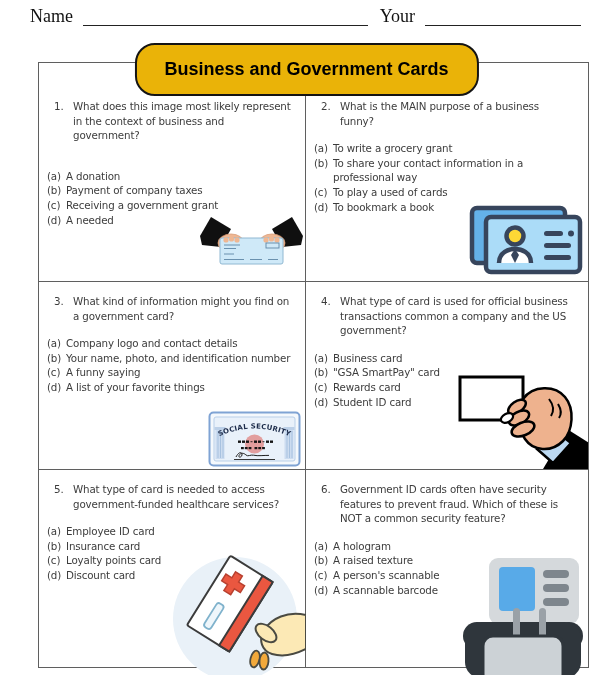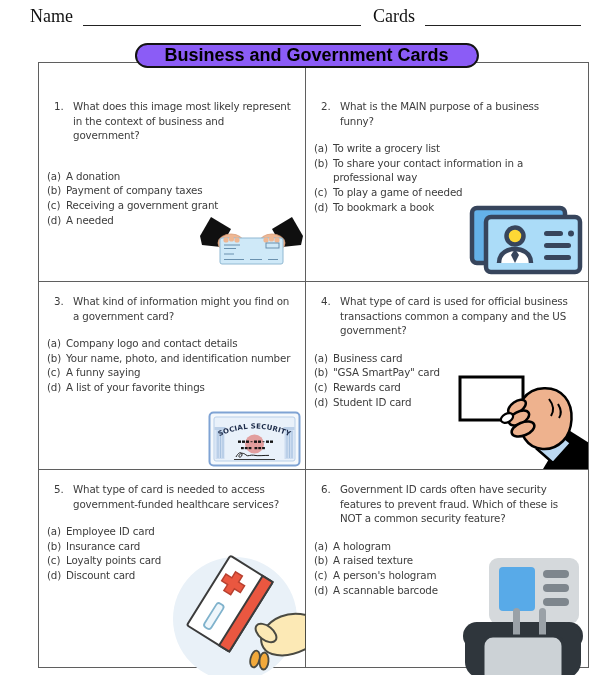--- a/index.html
+++ b/index.html
@@ -13,22 +13,22 @@
     display:flex;align-items:flex-end;
     font-family:"Liberation Serif",serif;font-size:18px;color:#111;
   }
   .hdr-label{flex:0 0 auto;line-height:22px;}
   .write-line{border-bottom:1.4px solid #222;height:20px;}
   .name-line{flex:1;margin:0 12px 1px 10px;}
   .date-line{flex:0 0 156px;margin:0 0 1px 10px;}
   
   .title-pill{
     position:absolute;top:43px;left:50%;transform:translateX(-50%);
-    background:#8b5cf6;border:2.2px solid #141414;border-radius:20px;
-    padding:0 28px;white-space:nowrap;z-index:5;
+    background:#eab308;border:2.2px solid #141414;border-radius:20px;
+    padding:14px 28px;white-space:nowrap;z-index:5;
     font-family:"Liberation Sans",sans-serif;font-weight:bold;font-size:18px;color:#000;
   }
   
   .board{
     position:absolute;left:38px;top:62px;width:551px;height:606px;
     border:1.6px solid #5f5f5f;box-sizing:border-box;
     display:grid;grid-template-columns:267px 1fr;grid-template-rows:219px 188px 1fr;
     background:#fff;
   }
   .cell{position:relative;box-sizing:border-box;padding:12px 10px 0 8px;
@@ -54,21 +54,21 @@
   .il4{right:-1px;bottom:0;width:132px;height:98px;}
   .il5{left:130px;top:83px;width:137px;height:130px;}
   .il6{left:157px;top:88px;width:120px;height:120px;}
 </style>
 </head>
 <body>
 
 <div class="page-header">
   <span class="hdr-label">Name</span>
   <span class="write-line name-line"></span>
-  <span class="hdr-label">Cards</span>
+  <span class="hdr-label">Your</span>
   <span class="write-line date-line"></span>
 </div>
 
 <div class="title-pill">Business and Government Cards</div>
 
 <div class="board">
 
   <div class="cell c1">
     <div class="q">
       <span class="qnum">1.</span>
@@ -115,29 +115,29 @@
   </div>
 
   <div class="cell c2">
     <div class="q">
       <span class="qnum">2.</span>
       <span class="qtext">What is the MAIN purpose of a business funny?</span>
     </div>
     <div class="opts">
       <div class="opt">
           <span class="olabel">(a)</span>
-          <span class="otext">To write a grocery list</span>
+          <span class="otext">To write a grocery grant</span>
         </div>
       <div class="opt">
           <span class="olabel">(b)</span>
           <span class="otext">To share your contact information in a professional way</span>
         </div>
       <div class="opt">
           <span class="olabel">(c)</span>
-          <span class="otext">To play a game of needed</span>
+          <span class="otext">To play a used of cards</span>
         </div>
       <div class="opt">
           <span class="olabel">(d)</span>
           <span class="otext">To bookmark a book</span>
         </div>
     </div>
     <svg class="il il2" viewBox="0 0 117 70">
       <rect x="4" y="3" width="93" height="55" rx="5" fill="#64b1e8" stroke="#37455c" stroke-width="4.5"></rect>
       <rect x="18" y="12" width="94" height="55" rx="5" fill="#abdcf8" stroke="#37455c" stroke-width="4.5"></rect>
       <path d="M31,58 C31,47 41,44 47,44 C53,44 63,47 63,58" fill="#ffffff" stroke="#37455c" stroke-width="4.5"></path>
@@ -299,21 +299,21 @@
       <div class="opt">
           <span class="olabel">(a)</span>
           <span class="otext">A hologram</span>
         </div>
       <div class="opt">
           <span class="olabel">(b)</span>
           <span class="otext">A raised texture</span>
         </div>
       <div class="opt">
           <span class="olabel">(c)</span>
-          <span class="otext">A person's hologram</span>
+          <span class="otext">A person's scannable</span>
         </div>
       <div class="opt">
           <span class="olabel">(d)</span>
           <span class="otext">A scannable barcode</span>
         </div>
     </div>
     <svg class="il il6" viewBox="0 0 120 120">
       <rect x="26" y="0" width="90" height="66" rx="9" fill="#d5d9dc"></rect>
       <rect x="36" y="9" width="36" height="44" rx="4" fill="#58aae8"></rect>
       <rect x="80" y="12" width="26" height="8" rx="4" fill="#7e868d"></rect>

